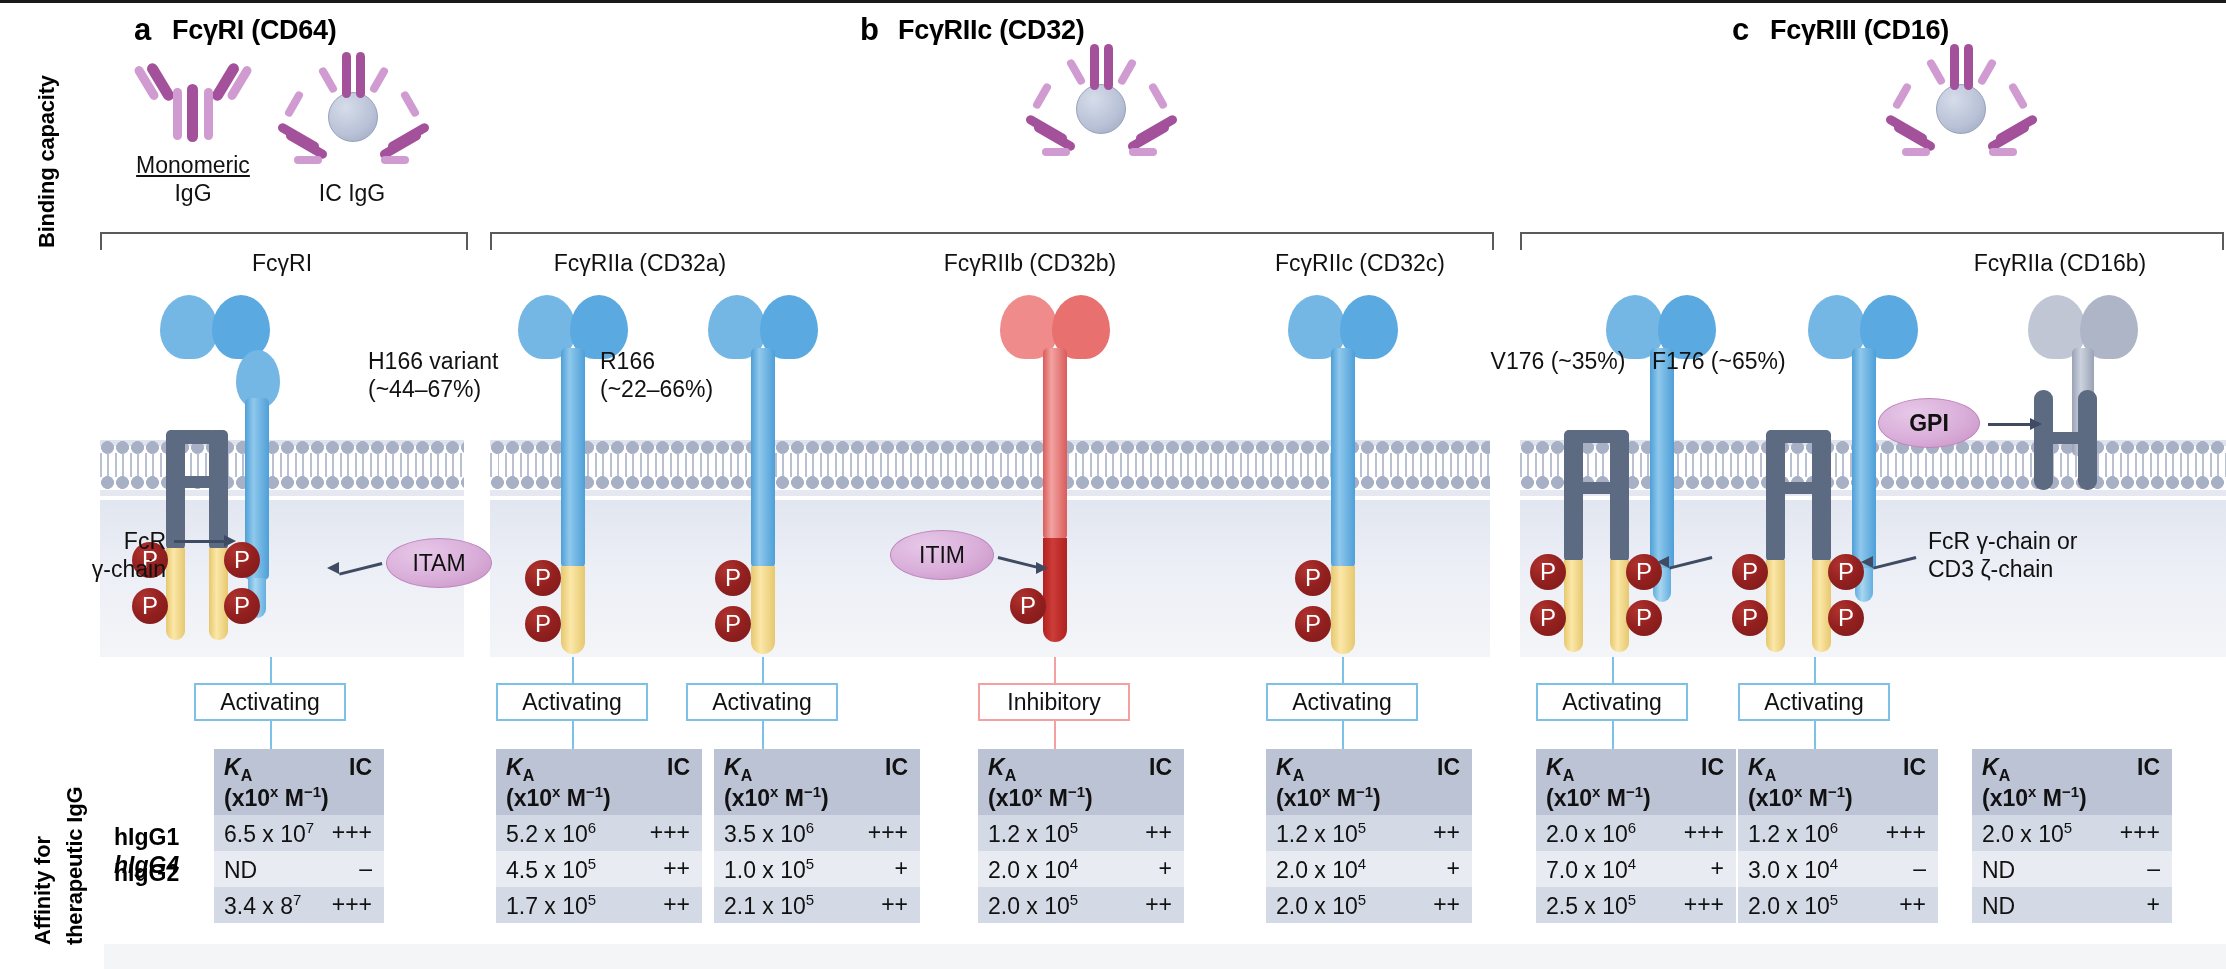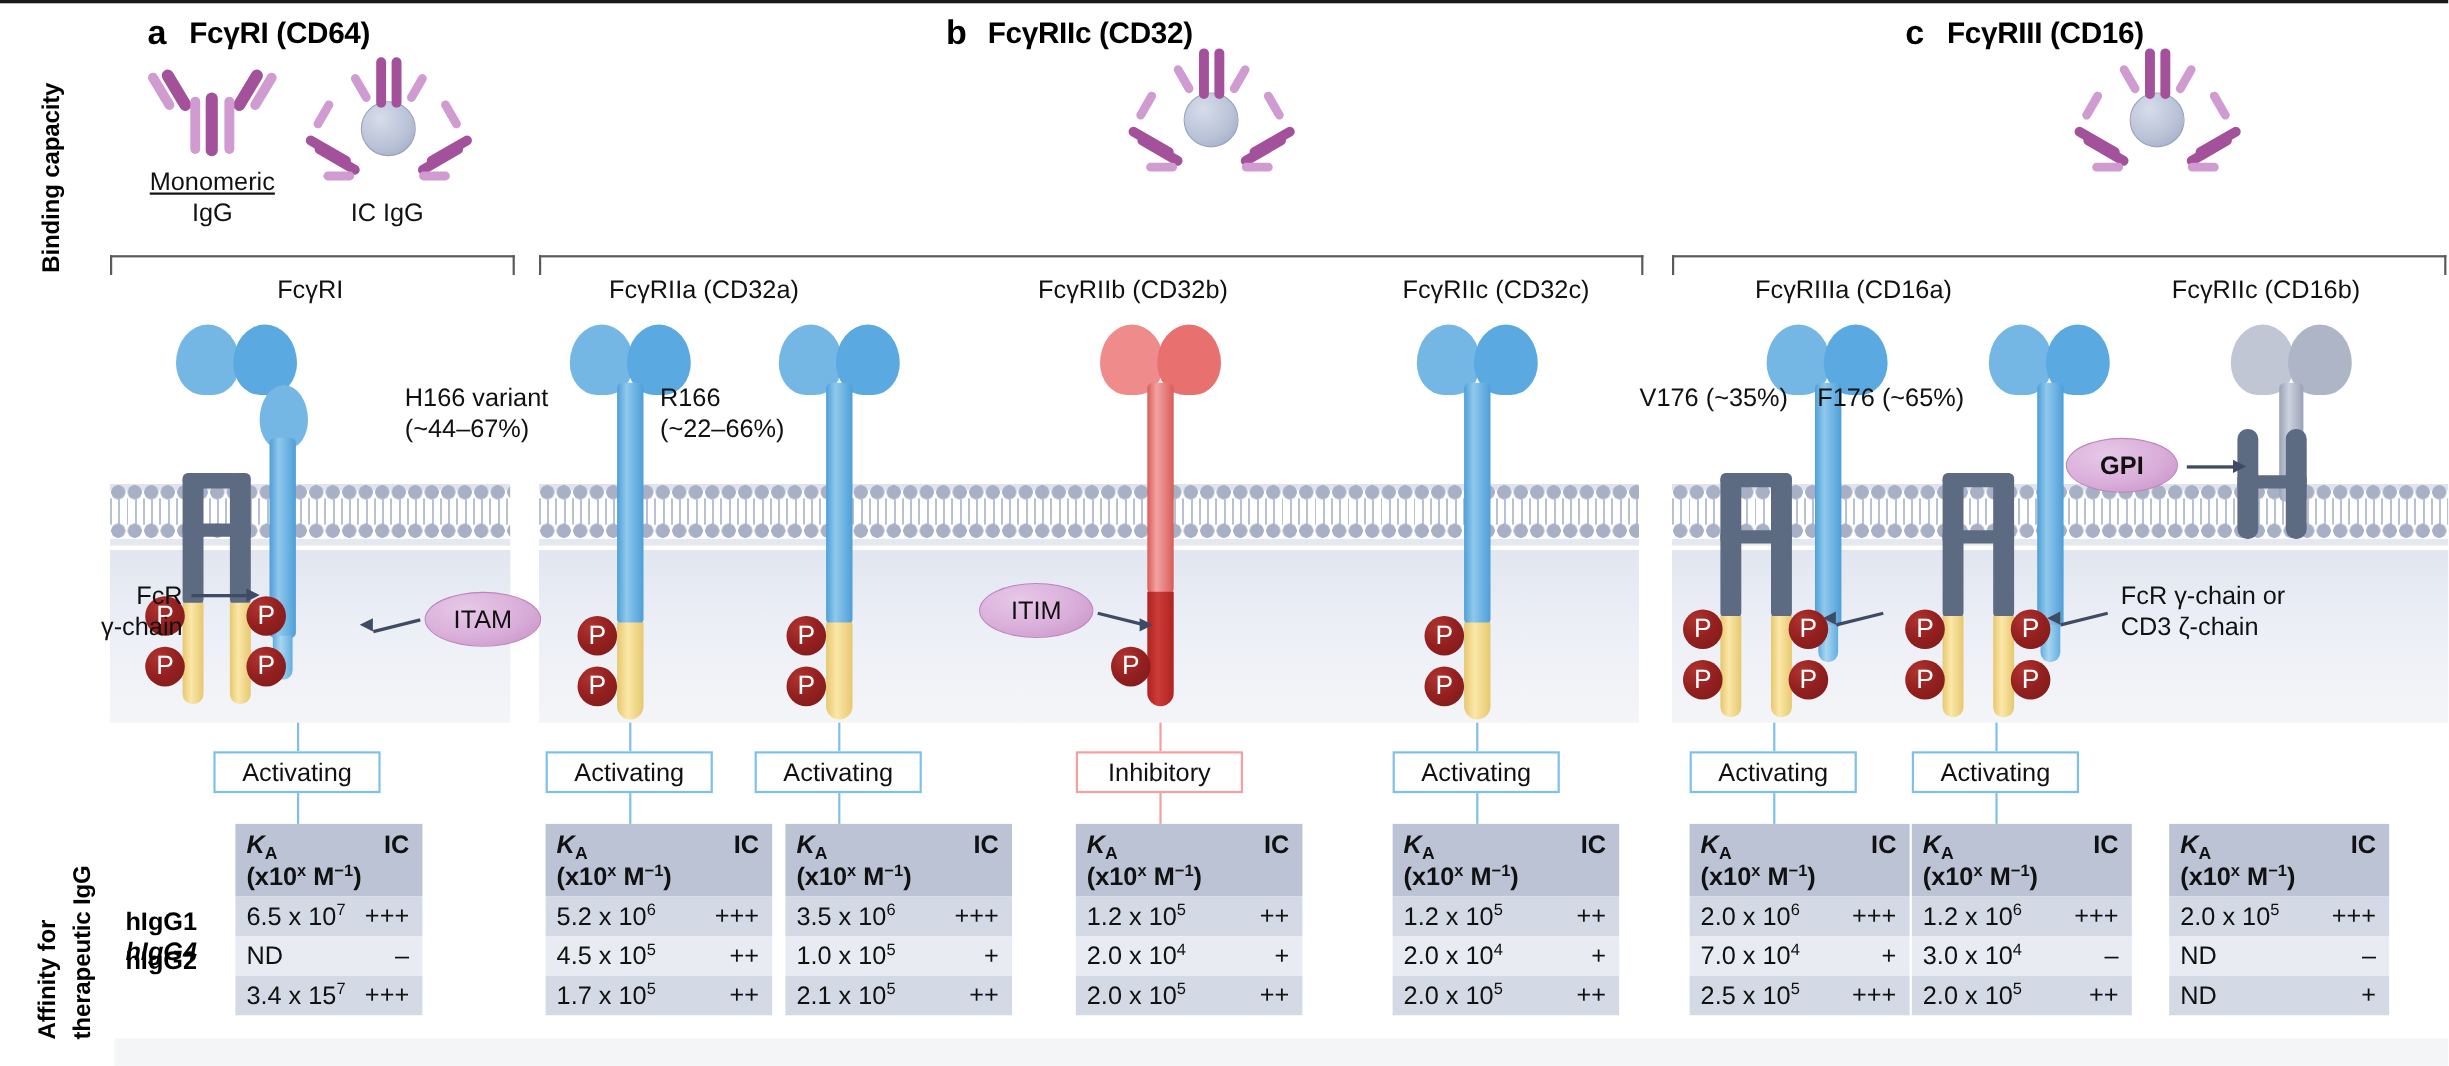--- a/index.html
+++ b/index.html
@@ -177,22 +177,21 @@
   </div>
 
   <div class="abs bracket" style="left:100px;top:232px;width:364px;"></div>
   <div class="abs bracket" style="left:490px;top:232px;width:1000px;"></div>
   <div class="abs bracket" style="left:1520px;top:232px;width:700px;"></div>
 
   <div class="abs cap" style="left:182px;top:250px;width:200px;">FcγRI</div>
   <div class="abs cap" style="left:490px;top:250px;width:300px;">FcγRIIa (CD32a)</div>
   <div class="abs cap" style="left:870px;top:250px;width:320px;">FcγRIIb (CD32b)</div>
   <div class="abs cap" style="left:1200px;top:250px;width:320px;">FcγRIIc (CD32c)</div>
-  <div class="abs cap" style="left:1520px;top:250px;width:330px;">FcγRIIIa (CD16a)</div>
-  <div class="abs cap" style="left:1900px;top:250px;width:320px;">FcγRIIc (CD16b)</div>
+  <div class="abs cap" style="left:1900px;top:250px;width:320px;">FcγRIIa (CD16b)</div>
 
   <div class="abs membrane-wrap" style="left:100px;top:440px;width:364px;height:60px;">
     <div class="mem-strip" style="top:0;"></div>
     <div class="mem-head-row" style="top:0;"></div>
     <div class="mem-tails" style="top:13px;height:24px;"></div>
     <div class="mem-head-row" style="top:35px;"></div>
     <div class="mem-strip" style="top:50px;background:#e5e8f1;"></div>
   </div>
   <div class="abs cyto" style="left:100px;top:500px;width:364px;height:157px;"></div>
 
@@ -385,21 +384,21 @@
     </div>
     <div class="trow odd">
         <span class="val"><span>6.5 x 10</span><sup>7</sup></span>
         <span class="ic">+++</span>
       </div>
     <div class="trow even">
         <span class="val"><span>ND</span><sup></sup></span>
         <span class="ic">–</span>
       </div>
     <div class="trow odd">
-        <span class="val"><span>3.4 x 15</span><sup>7</sup></span>
+        <span class="val"><span>3.4 x 8</span><sup>7</sup></span>
         <span class="ic">+++</span>
       </div>
   </div>
 
   <div class="tbl" style="left:496px;top:749px;width:206px;">
     <div class="thead">
       <span class="ka">K<sub>A</sub></span>
       <span class="units">(x10<sup>x</sup> M<sup>−1</sup>)</span>
       <span class="ic">IC</span>
     </div>

